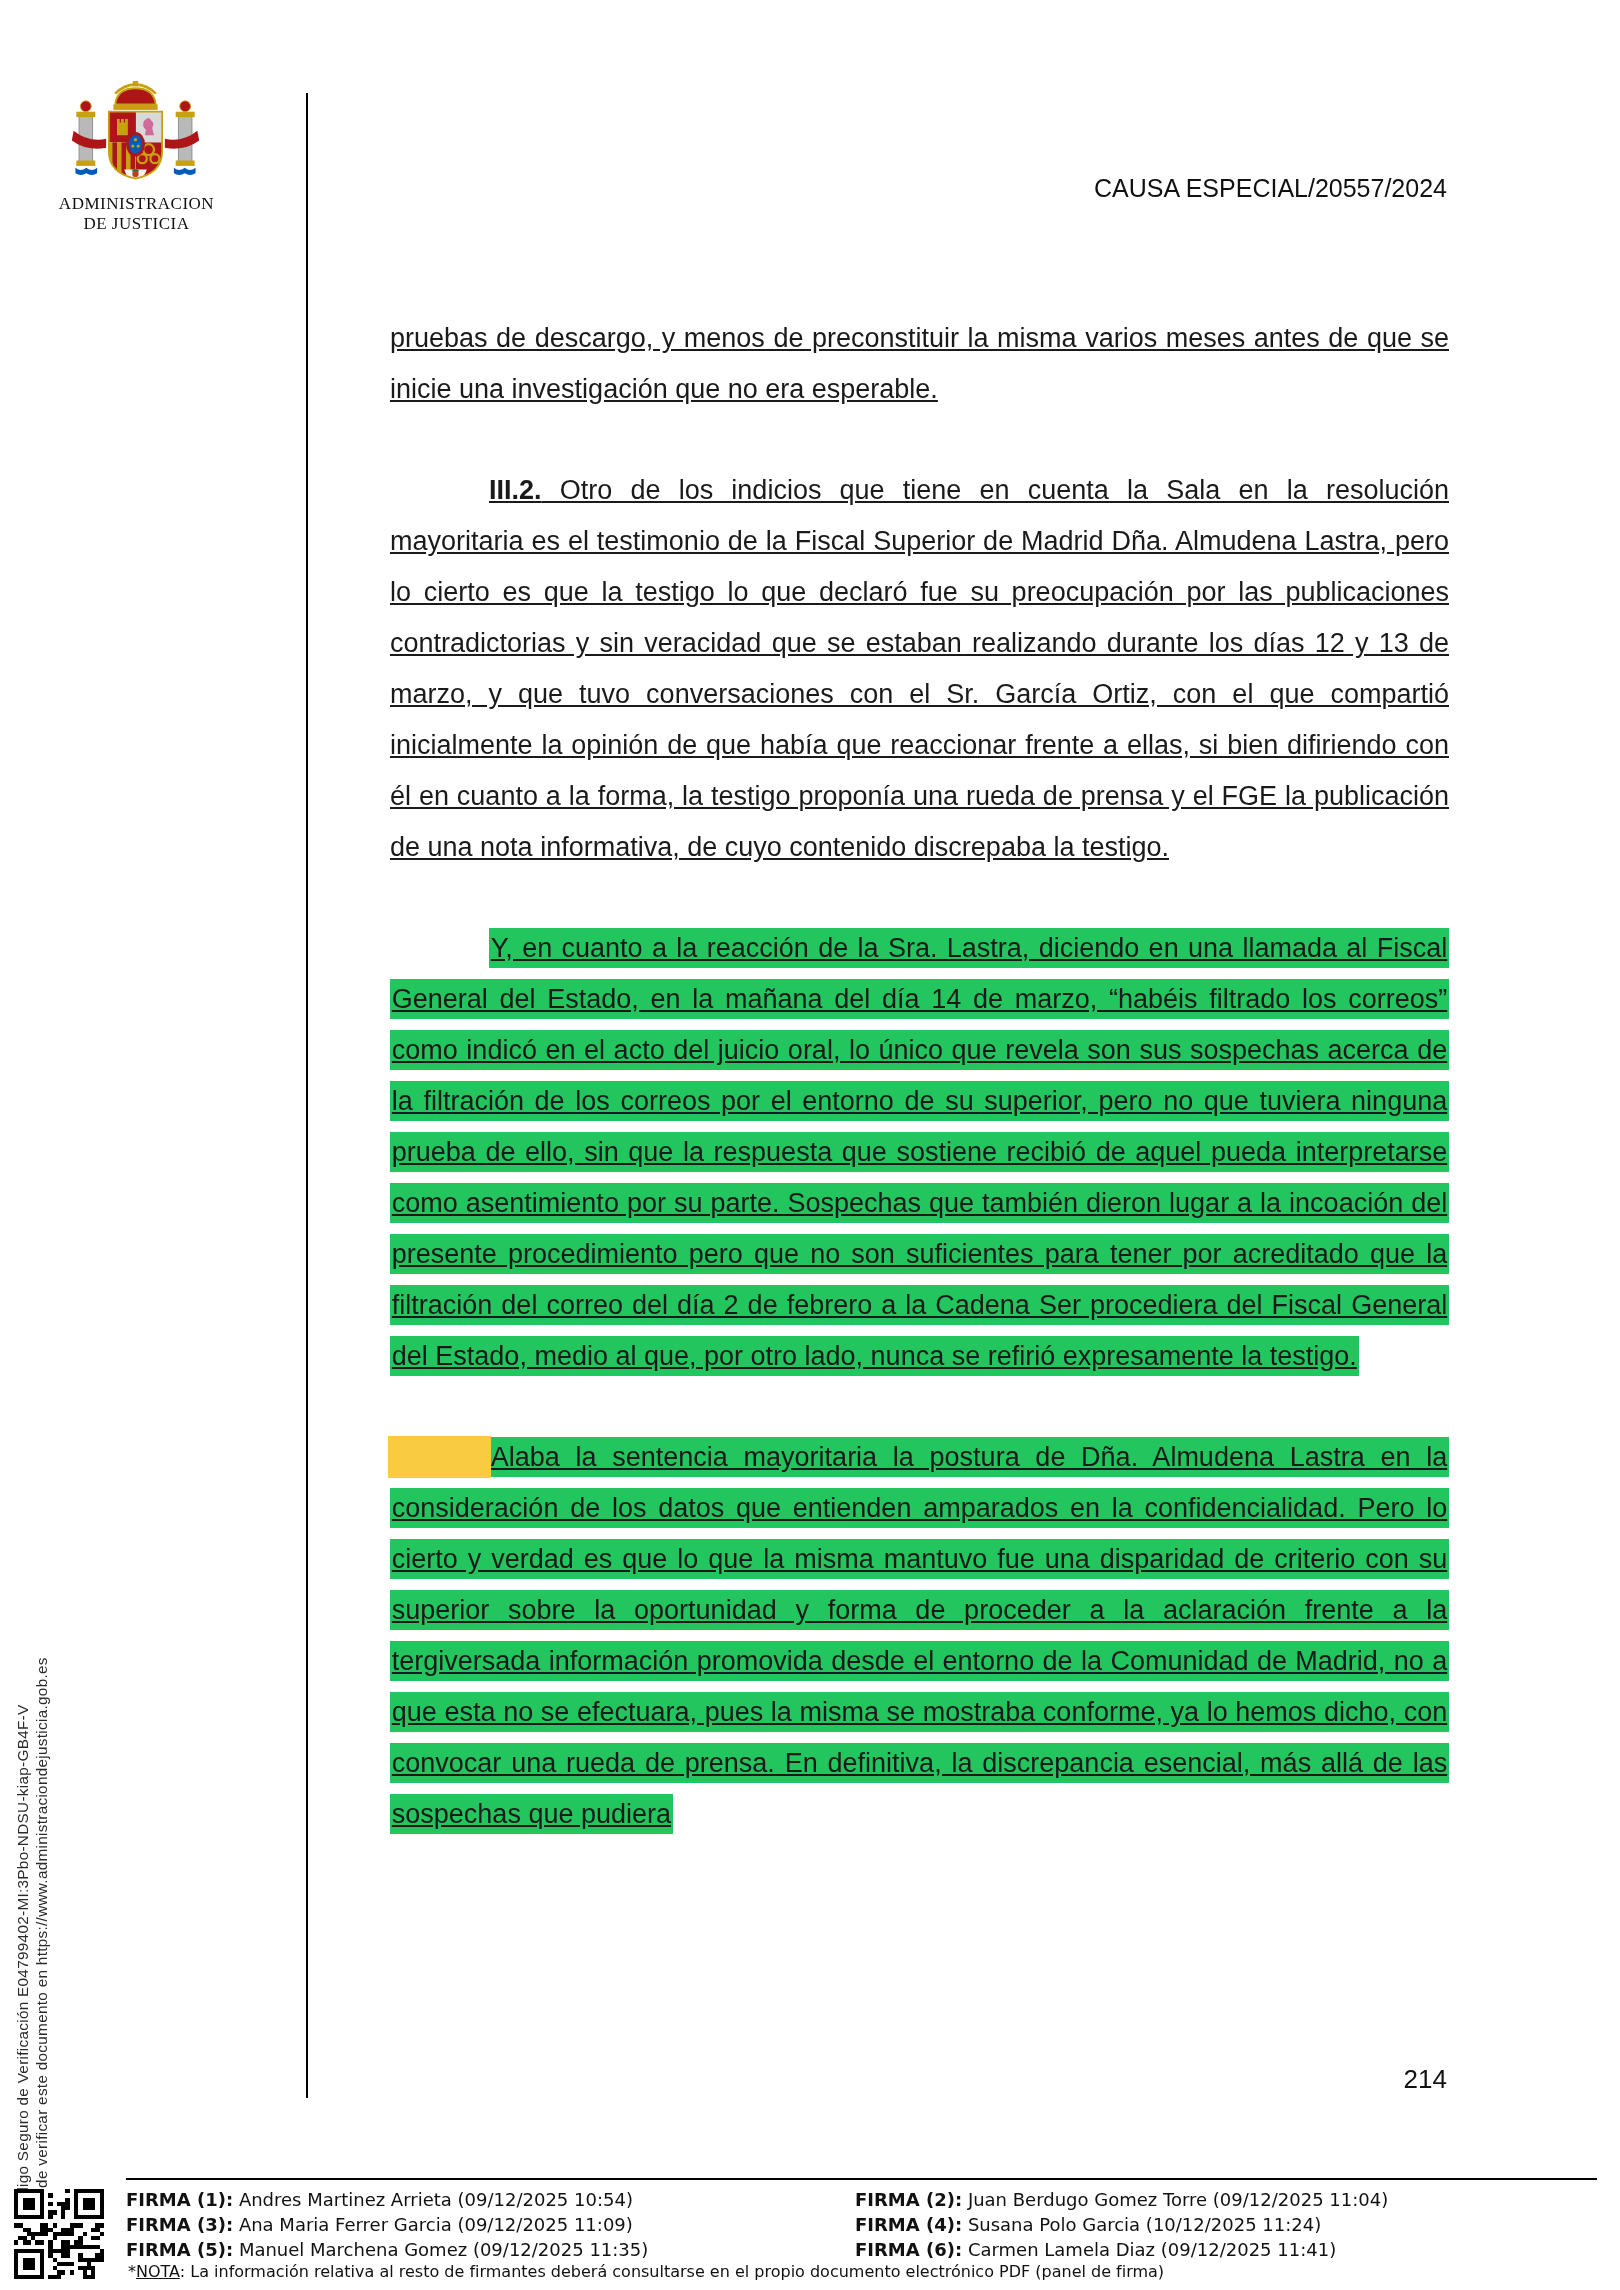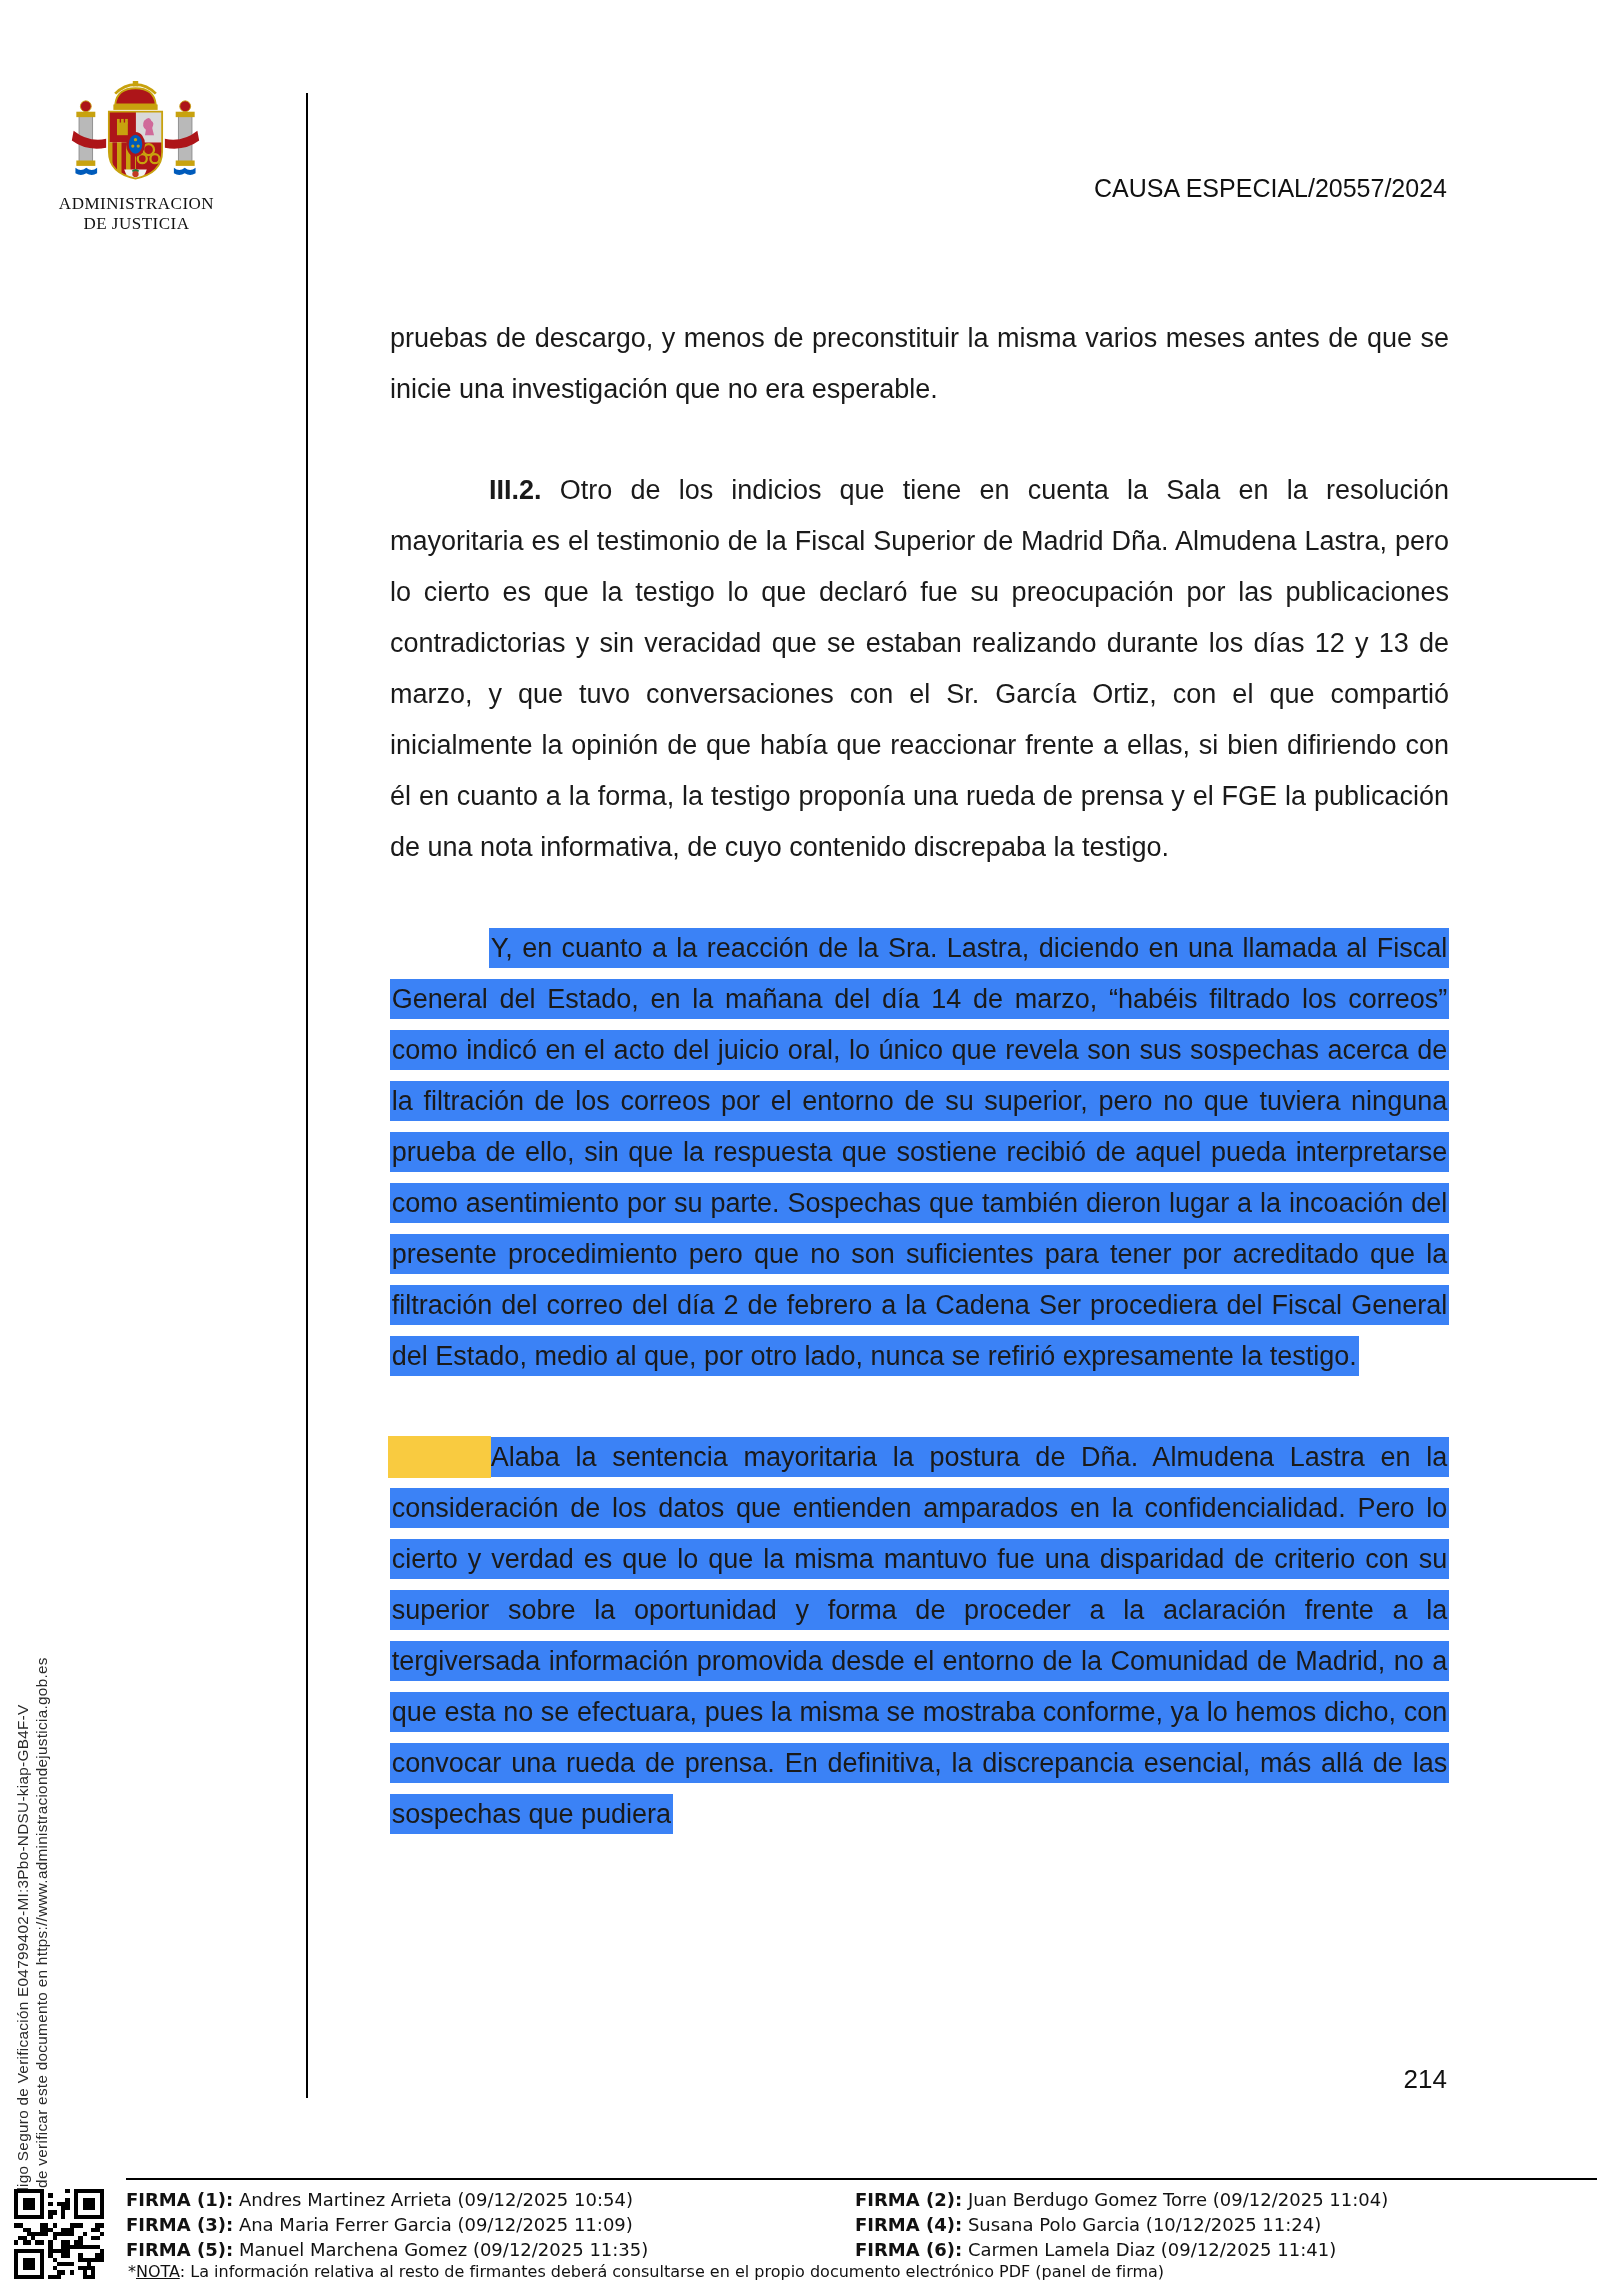--- a/index.html
+++ b/index.html
@@ -33,27 +33,28 @@
   
   .case-ref{
     position:absolute;top:174px;right:173px;
     font-size:25px;color:#111;margin-left:19px;
   }
   
   .content{
     position:absolute;left:390px;top:313px;width:1059px;
     font-size:27px;line-height:51px;
     text-align:justify;
+    text-decoration:underline;
   }
   .content p{margin:0 0 50px 0;}
   .content p.indent{text-indent:99px;}
   .lead-bold{font-weight:bold;}
   .hl{position:relative;}
   .mark{
-    background:#3b82f6;
+    background:#22c55e;
     padding:5.4px 1.8px;
     box-decoration-break:clone;
     -webkit-box-decoration-break:clone;
   }
   .indent-cover{
     position:absolute;left:-1.8px;top:3.6px;width:103px;height:42px;
     background:#F9CB40;
   }
   
   .page-number{

